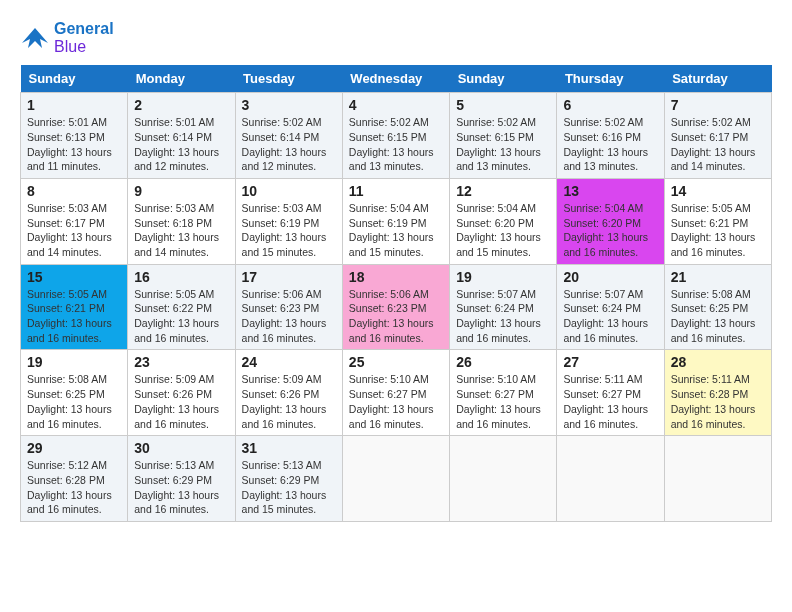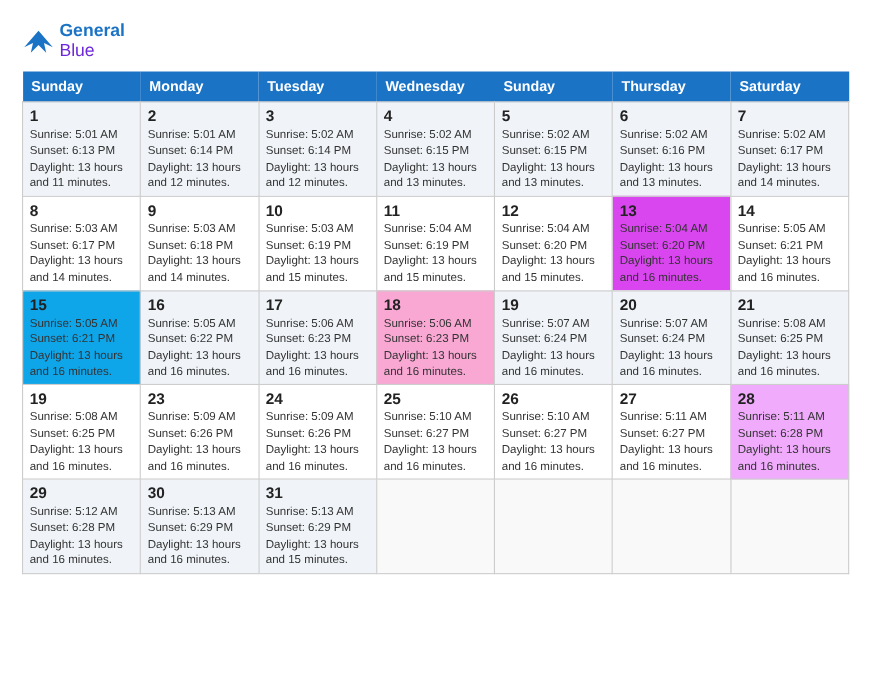--- a/index.html
+++ b/index.html
@@ -223,21 +223,21 @@
           <div class="day-info">Sunrise: 5:10 AM<br>Sunset: 6:27 PM<br>Daylight: 13 hours<br>and 16 minutes.</div>
         </td>
         <td style="background: rgb(255, 255, 255);">
           <span class="day-number">26</span>
           <div class="day-info">Sunrise: 5:10 AM<br>Sunset: 6:27 PM<br>Daylight: 13 hours<br>and 16 minutes.</div>
         </td>
         <td style="background: rgb(255, 255, 255);">
           <span class="day-number">27</span>
           <div class="day-info">Sunrise: 5:11 AM<br>Sunset: 6:27 PM<br>Daylight: 13 hours<br>and 16 minutes.</div>
         </td>
-        <td style="background: #f0abfc;">
+        <td style="background: #fef9c3;">
           <span class="day-number">28</span>
           <div class="day-info">Sunrise: 5:11 AM<br>Sunset: 6:28 PM<br>Daylight: 13 hours<br>and 16 minutes.</div>
         </td>
       </tr>
       <tr>
         <td style="background: rgb(240, 244, 248);">
           <span class="day-number">29</span>
           <div class="day-info">Sunrise: 5:12 AM<br>Sunset: 6:28 PM<br>Daylight: 13 hours<br>and 16 minutes.</div>
         </td>
         <td style="background: rgb(240, 244, 248);">

